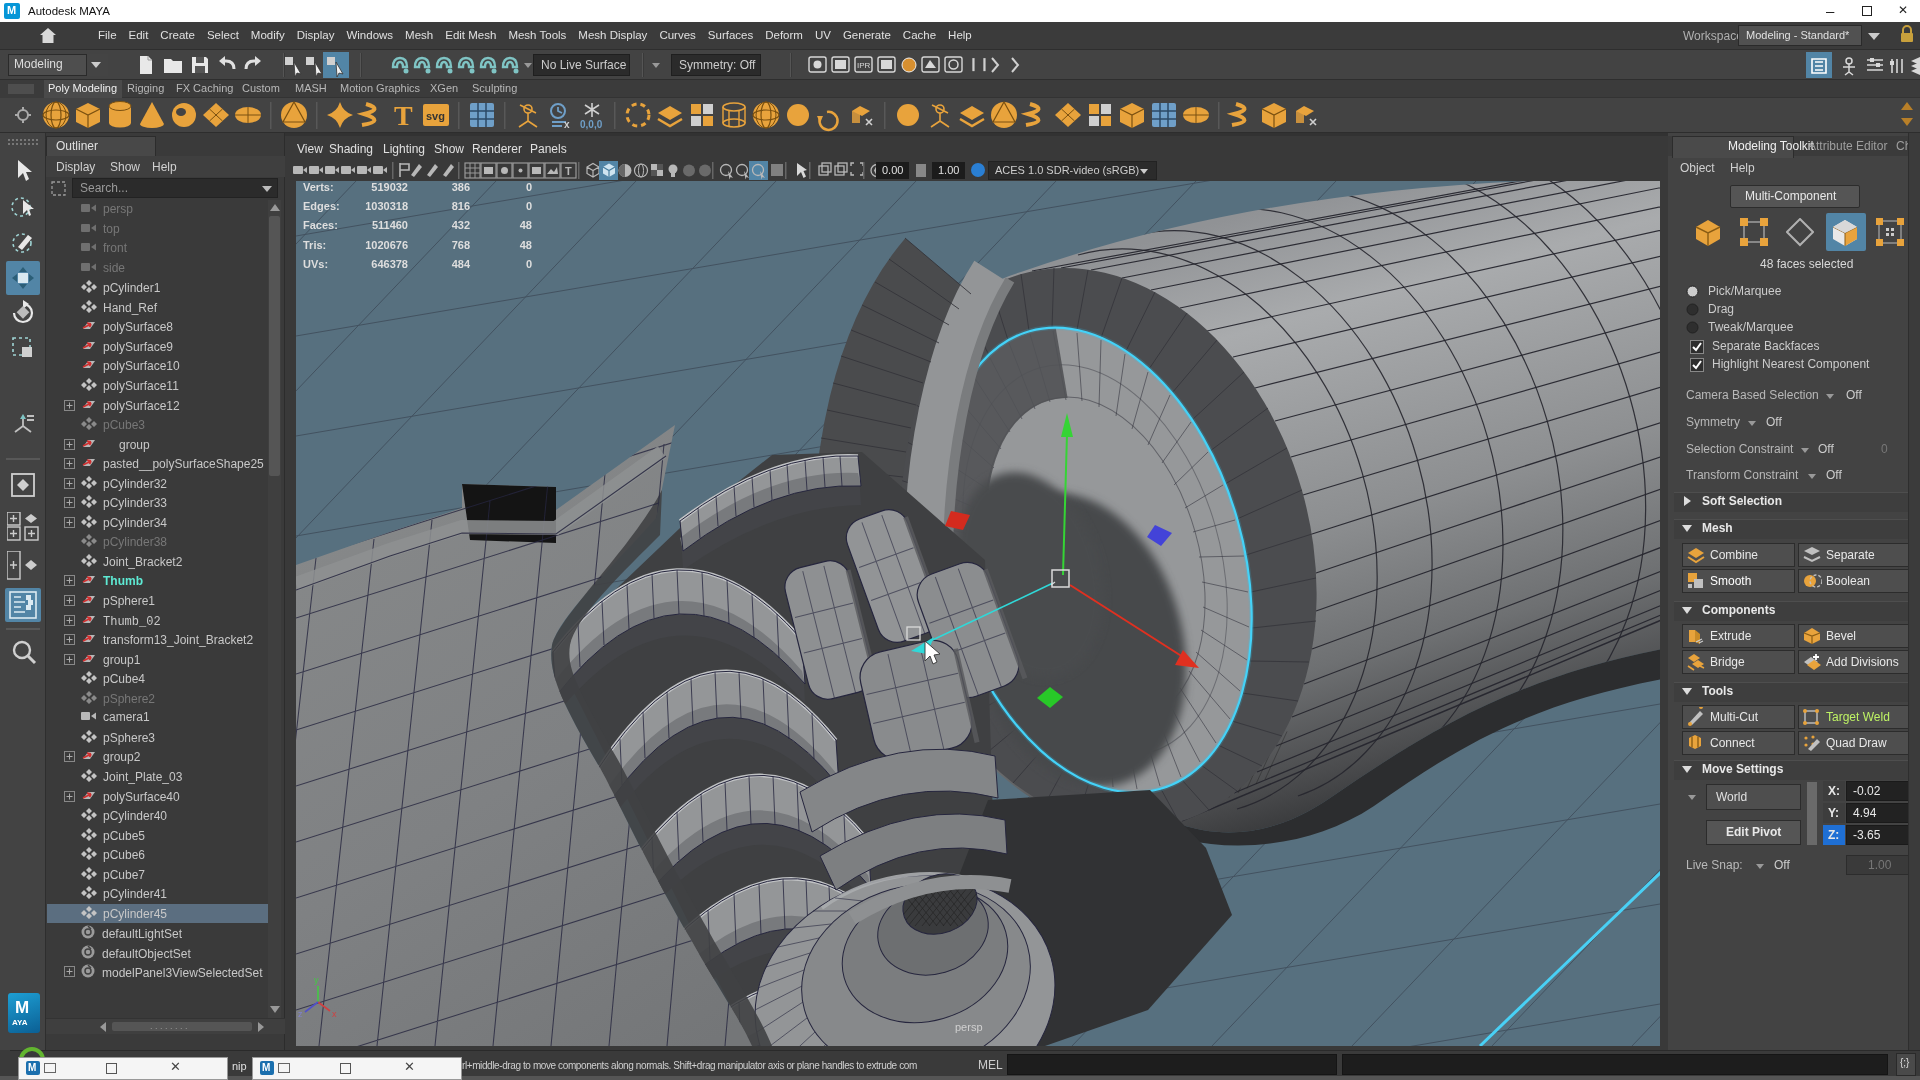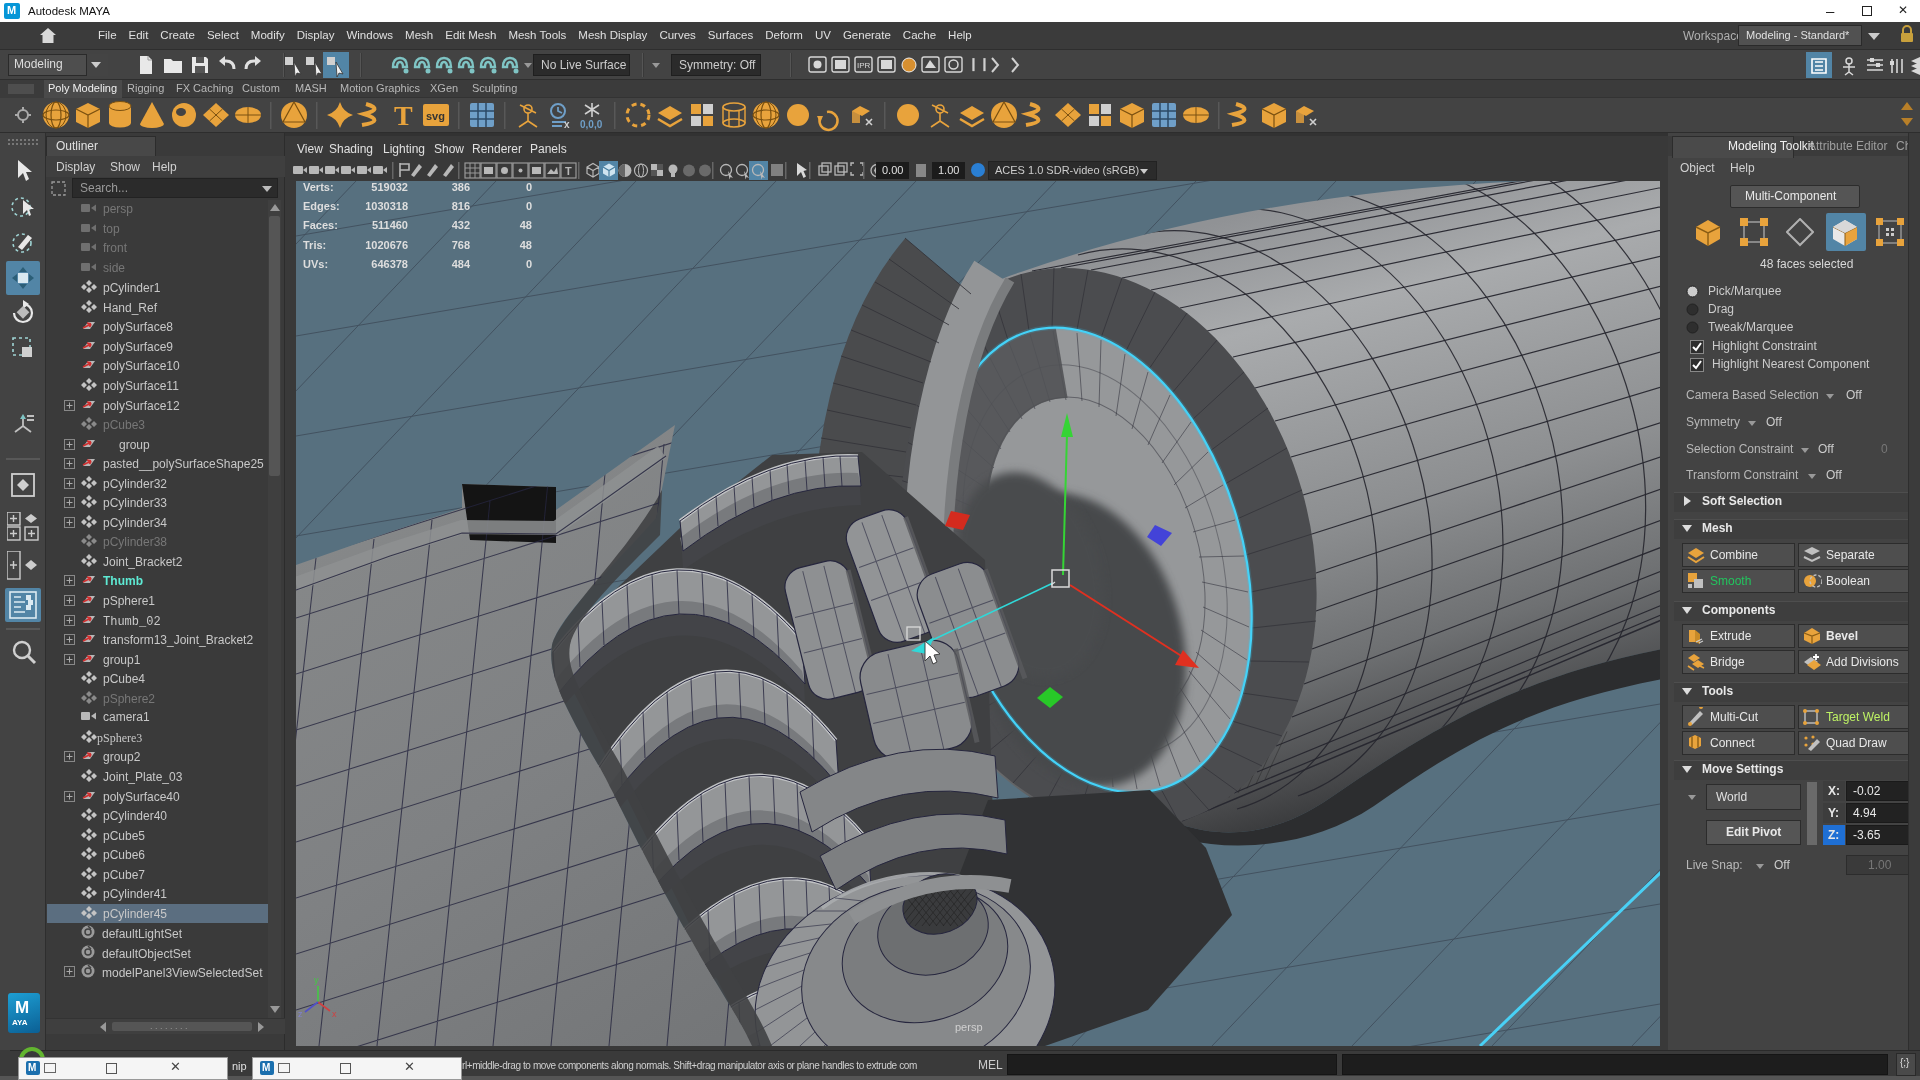--- a/index.html
+++ b/index.html
@@ -495,21 +495,21 @@
     </svg><span style="margin-left:6px;">pCube4</span></div>
 <div class="t" style="left:81px;top:690.7499999999998px;font-size:12px;color:#777777;"><svg width="16" height="13" style="vertical-align:-1px">
       <path d="M8 0 L11 3 L8 6 L5 3 Z M3 4 L6 7 L3 10 L0 7 Z M13 4 L16 7 L13 10 L10 7 Z M8 7 L11 10 L8 13 L5 10 Z" fill="#8a8a8a"></path>
     </svg><span style="margin-left:6px;">pSphere2</span></div>
 <div class="t" style="left:81px;top:710.2999999999997px;font-size:12px;color:#c8c8c8;"><svg width="16" height="12" style="vertical-align:-1px">
       <rect x="0" y="2" width="9" height="8" rx="1" fill="#b8b8b8"></rect>
       <path d="M10 6 L15 2.5 L15 9.5 L10 6 Z" fill="#b8b8b8"></path>
     </svg><span style="margin-left:6px;">camera1</span></div>
 <div class="t" style="left:81px;top:729.8499999999997px;font-size:12px;color:#c8c8c8;"><svg width="16" height="13" style="vertical-align:-1px">
       <path d="M8 0 L11 3 L8 6 L5 3 Z M3 4 L6 7 L3 10 L0 7 Z M13 4 L16 7 L13 10 L10 7 Z M8 7 L11 10 L8 13 L5 10 Z" fill="#c4c4c4"></path>
-    </svg><span style="font-family:Liberation Serif, serif;">pSphere3</span></div>
+    </svg><span style="margin-left:6px;">pSphere3</span></div>
 <svg class="abs" style="left:64px;top:751.3999999999996px" width="11" height="11">
     <rect x="0.5" y="0.5" width="10" height="10" fill="none" stroke="#888" stroke-width="1"></rect>
     <path d="M2.5 5.5 L8.5 5.5 M5.5 2.5 L5.5 8.5" stroke="#aaa" stroke-width="1"></path>
   </svg>
 <div class="t" style="left:81px;top:749.3999999999996px;font-size:12px;color:#c8c8c8;"><svg width="16" height="13" style="vertical-align:-1px">
       <path d="M2 10 L7 3 L14 3 L9 10 Z" fill="#b8b8b8"></path>
       <path d="M2 9 L10 5 M10 5 L6 4.2 M10 5 L8.5 8" stroke="#d03030" stroke-width="1.8" fill="none"></path>
     </svg><span style="margin-left:6px;">group2</span></div>
 <div class="t" style="left:81px;top:768.9499999999996px;font-size:12px;color:#c8c8c8;"><svg width="16" height="13" style="vertical-align:-1px">
       <path d="M8 0 L11 3 L8 6 L5 3 Z M3 4 L6 7 L3 10 L0 7 Z M13 4 L16 7 L13 10 L10 7 Z M8 7 L11 10 L8 13 L5 10 Z" fill="#c4c4c4"></path>
@@ -608,21 +608,21 @@
   </svg>
 <div class="t" style="left:1708px;top:302px;font-size:12px;color:#cccccc;font-weight:normal;">Drag</div>
 <svg class="abs" style="left:1686px;top:321px" width="13" height="13">
     <circle cx="6.5" cy="6.5" r="5.5" fill="#2e2e2e" stroke="#222" stroke-width="1"></circle>
   </svg>
 <div class="t" style="left:1708px;top:320px;font-size:12px;color:#cccccc;font-weight:normal;">Tweak/Marquee</div>
 <svg class="abs" style="left:1690px;top:340px" width="14" height="14">
     <rect x="0.5" y="0.5" width="13" height="13" fill="#2e2e2e" stroke="#888" stroke-width="1"></rect>
     <path d="M3 7 L6 10 L11 3" stroke="#fff" stroke-width="2" fill="none"></path>
   </svg>
-<div class="t" style="left:1712px;top:339px;font-size:12px;color:#cccccc;font-weight:normal;">Highlight Constraint</div>
+<div class="t" style="left:1712px;top:339px;font-size:12px;color:#cccccc;font-weight:normal;">Separate Backfaces</div>
 <svg class="abs" style="left:1690px;top:358px" width="14" height="14">
     <rect x="0.5" y="0.5" width="13" height="13" fill="#2e2e2e" stroke="#888" stroke-width="1"></rect>
     <path d="M3 7 L6 10 L11 3" stroke="#fff" stroke-width="2" fill="none"></path>
   </svg>
 <div class="t" style="left:1712px;top:357px;font-size:12px;color:#cccccc;font-weight:normal;">Highlight Nearest Component</div>
 <div class="t" style="left:1686px;top:388px;font-size:12px;color:#b8b8b8;font-weight:normal;">Camera Based Selection</div>
 <div class="abs" style="left:1826px;top:394px;width:0;height:0;border-left:4px solid transparent;border-right:4px solid transparent;border-top:5px solid #999;"></div>
 <div class="t" style="left:1846px;top:388px;font-size:12px;color:#cccccc;font-weight:normal;">Off</div>
 <div class="t" style="left:1686px;top:415px;font-size:12px;color:#b8b8b8;font-weight:normal;">Symmetry</div>
 <div class="abs" style="left:1748px;top:421px;width:0;height:0;border-left:4px solid transparent;border-right:4px solid transparent;border-top:5px solid #999;"></div>
@@ -651,21 +651,21 @@
     <path d="M2 6 L10 2 L18 6 L10 10 Z" fill="#c0c0c0"></path>
     <path d="M2 12 L10 16 L18 12" fill="none" stroke="#c0c0c0" stroke-width="2"></path>
   </svg>
 <div class="t" style="left:1826px;top:548px;font-size:12px;color:#e8e8e8;font-weight:normal;">Separate</div>
 <div class="abs" style="left:1682px;top:569px;width:113px;height:24px;background:#4e4e4e;border:1px solid #2c2c2c;"></div>
 <svg class="abs" style="left:1686px;top:571px" width="20" height="20">
     <rect x="2" y="2" width="9" height="9" fill="#e8a33c"></rect>
     <rect x="8" y="8" width="9" height="9" fill="#c0c0c0"></rect>
     <path d="M2 13 h4 v4 h-4 Z" fill="#c0c0c0"></path>
   </svg>
-<div class="t" style="left:1710px;top:574px;font-size:12px;color:#22c55e;font-weight:normal;">Smooth</div>
+<div class="t" style="left:1710px;top:574px;font-size:12px;color:#ffffff;font-weight:normal;">Smooth</div>
 <div class="abs" style="left:1798px;top:569px;width:113px;height:24px;background:#4e4e4e;border:1px solid #2c2c2c;"></div>
 <svg class="abs" style="left:1802px;top:571px" width="20" height="20">
     <circle cx="8" cy="10" r="6" fill="#e8a33c"></circle>
     <circle cx="14" cy="10" r="6" fill="none" stroke="#c0c0c0" stroke-width="1.4" stroke-dasharray="3 2"></circle>
   </svg>
 <div class="t" style="left:1826px;top:574px;font-size:12px;color:#e8e8e8;font-weight:normal;">Boolean</div>
 <div class="abs" style="left:1674px;top:601px;width:240px;height:20px;background:#3e3e3e;border-top:1px solid #4e4e4e;"></div>
 <div class="abs" style="left:1682px;top:607px;width:0;height:0;border-left:5px solid transparent;border-right:5px solid transparent;border-top:7px solid #ddd;"></div>
 <div class="t" style="left:1702px;top:603px;font-size:12px;color:#e8e8e8;font-weight:bold;">Components</div>
 <div class="abs" style="left:1682px;top:624px;width:113px;height:24px;background:#4e4e4e;border:1px solid #2c2c2c;"></div>
@@ -673,21 +673,21 @@
     <rect x="3" y="4" width="6" height="12" fill="#e8a33c"></rect>
     <path d="M9 4 L14 8 L14 18 L9 16 Z" fill="#c88a28"></path>
     <path d="M10 16 L16 13 M13 17 L17 15" stroke="#ccc" stroke-width="1.2"></path>
   </svg>
 <div class="t" style="left:1710px;top:629px;font-size:12px;color:#e8e8e8;font-weight:normal;">Extrude</div>
 <div class="abs" style="left:1798px;top:624px;width:113px;height:24px;background:#4e4e4e;border:1px solid #2c2c2c;"></div>
 <svg class="abs" style="left:1802px;top:626px" width="20" height="20">
     <path d="M10 2 L18 7 L18 14 L10 18 L2 14 L2 7 Z" fill="#e8a33c"></path>
     <path d="M2 7 L10 10 L18 7 M10 10 L10 18" stroke="#8a5c14" stroke-width="1.2" fill="none"></path>
   </svg>
-<div class="t" style="left:1826px;top:629px;font-size:12px;color:#e8e8e8;font-weight:bold;">Bevel</div>
+<div class="t" style="left:1826px;top:629px;font-size:12px;color:#e8e8e8;font-weight:normal;">Bevel</div>
 <div class="abs" style="left:1682px;top:650px;width:113px;height:24px;background:#4e4e4e;border:1px solid #2c2c2c;"></div>
 <svg class="abs" style="left:1686px;top:652px" width="20" height="20">
     <path d="M2 6 L8 2 L14 6 L8 10 Z M6 12 L12 8 L18 12 L12 16 Z" fill="#e8a33c"></path>
     <path d="M2 14 L8 18 M14 14 L18 16" stroke="#e8a33c" stroke-width="1.6"></path>
   </svg>
 <div class="t" style="left:1710px;top:655px;font-size:12px;color:#e8e8e8;font-weight:normal;">Bridge</div>
 <div class="abs" style="left:1798px;top:650px;width:113px;height:24px;background:#4e4e4e;border:1px solid #2c2c2c;"></div>
 <svg class="abs" style="left:1802px;top:652px" width="20" height="20">
     <path d="M2 10 L9 5 L16 10 L9 15 Z" fill="#c0c0c0"></path>
     <path d="M5 13 L12 8 L19 13 L12 18 Z" fill="#e8a33c"></path>

